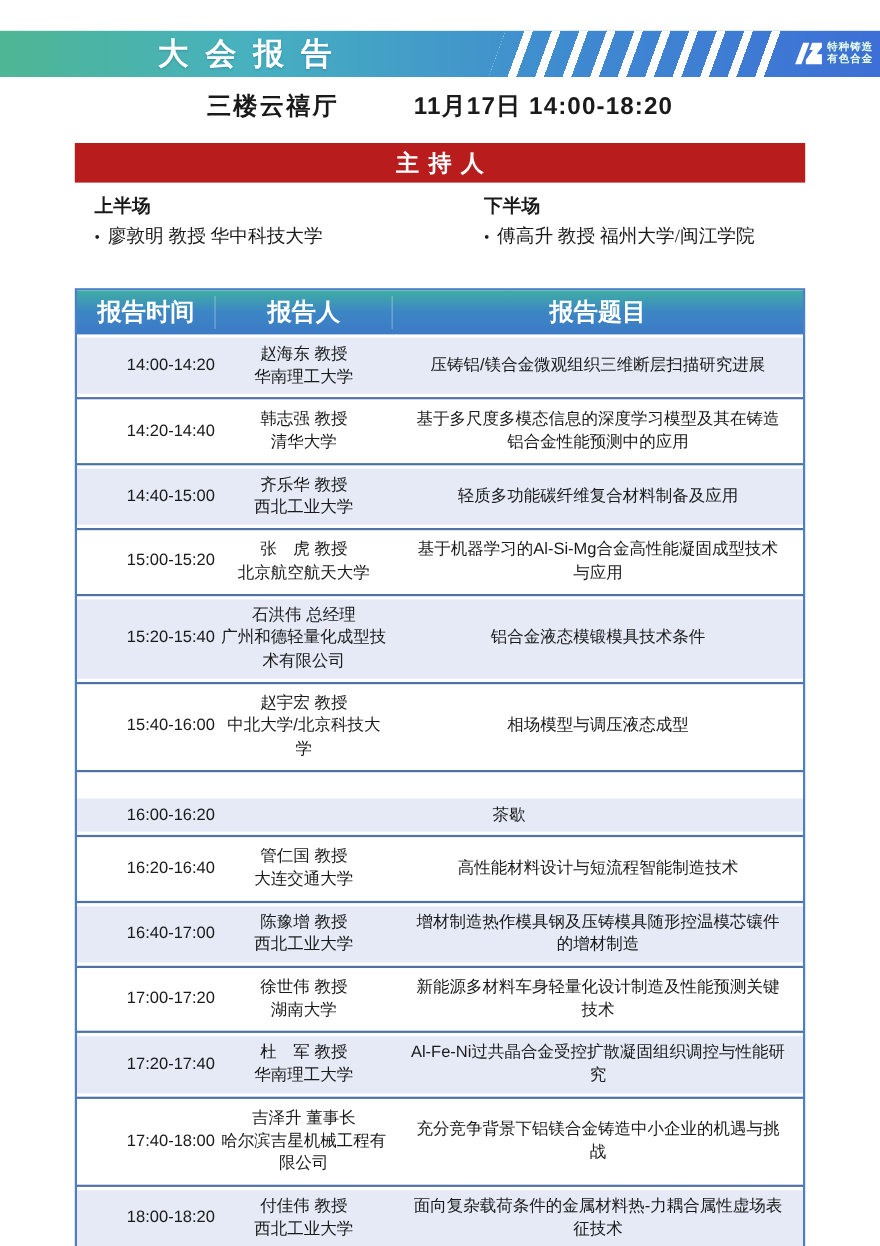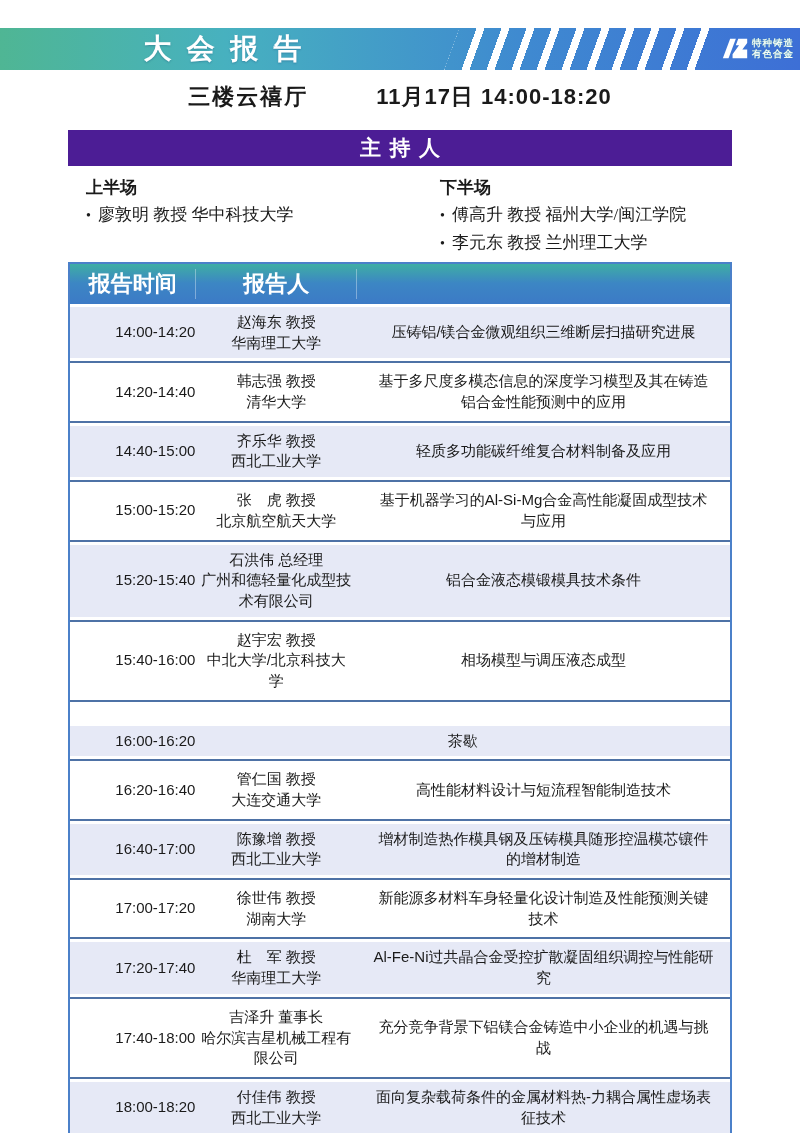--- a/index.html
+++ b/index.html
@@ -46,21 +46,21 @@
     font-family:"Liberation Serif", serif;
     font-size:22px; font-weight:bold; letter-spacing:2px;
   }
   .subtitle .datetime {
     font-size:22px; font-weight:bold; letter-spacing:1px;
   }
 
   
   .host-banner {
     position:absolute; top:130px; left:68px; width:664px; height:36px;
-    background:#4c1d95; display:flex; align-items:center; justify-content:center;
+    background:#b91c1c; display:flex; align-items:center; justify-content:center;
     color:#ffffff; font-weight:bold; font-size:21px;
     letter-spacing:0.4em; text-indent:0.4em;
   }
 
   
   .moderators {
     position:absolute; top:174px; left:68px; width:664px;
     display:flex; font-family:"Liberation Serif", serif; font-size:17px;
   }
   .mod-col { line-height:27px; }
@@ -122,28 +122,28 @@
 <div class="host-banner">主持人</div>
 
 <div class="moderators">
   <div class="mod-col first">
     <div class="mod-label">上半场</div>
     <div class="mod-item">廖敦明 教授 华中科技大学</div>
   </div>
   <div class="mod-col second">
     <div class="mod-label">下半场</div>
     <div class="mod-item">傅高升 教授 福州大学/闽江学院</div>
-    <div class="mod-item">李元东 教授 兰州理工大学</div>
   </div>
 </div>
 
 <div class="sched">
   <div class="thead">
     <div class="hc hc-time">报告时间</div>
     <div class="hc hc-speaker">报告人</div>
+    <div class="hc hc-title">报告题目</div>
   </div>
   <div class="tbody" id="tbody">
   <div class="trow shaded">
     <div class="cell cell-time">14:00-14:20</div>
     <div class="cell cell-speaker">赵海东 教授
 华南理工大学</div>
     <div class="cell cell-title">压铸铝/镁合金微观组织三维断层扫描研究进展</div>
   </div>
 <div class="sep"></div>
   <div class="trow plain">

